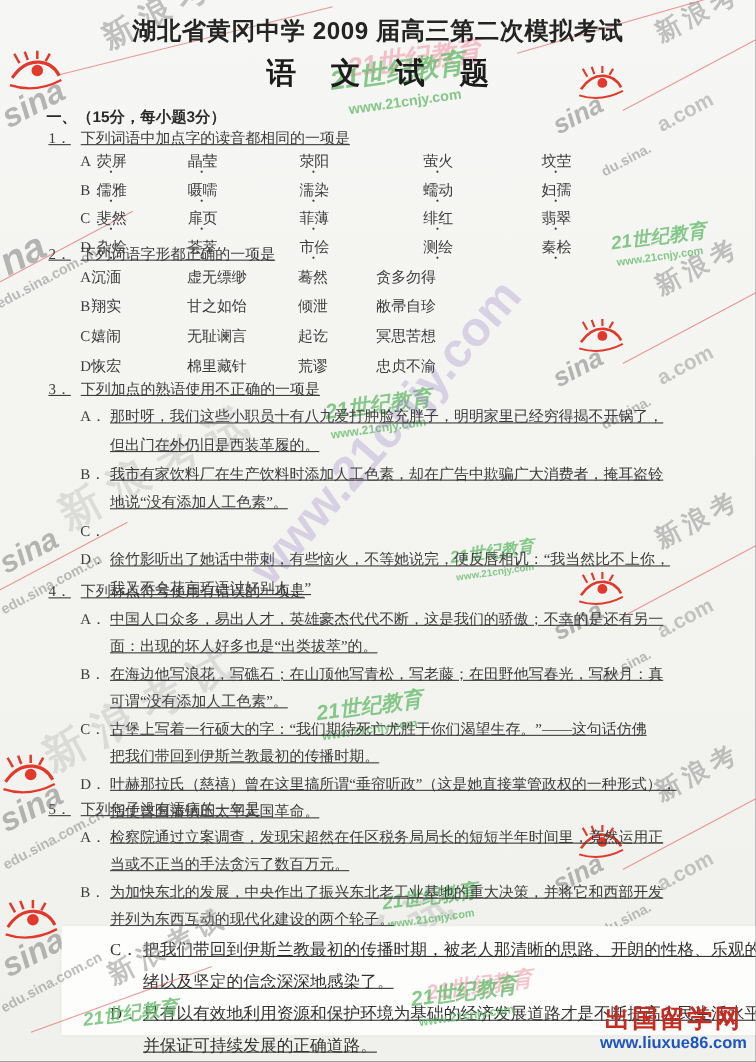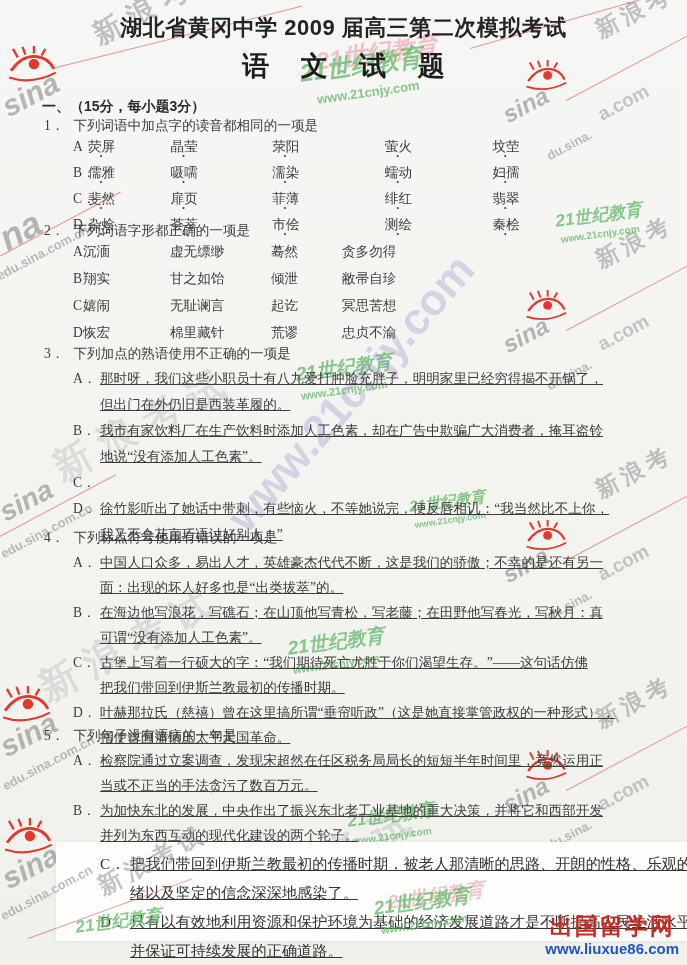--- a/index.html
+++ b/index.html
@@ -7,21 +7,21 @@
         background:linear-gradient(180deg,#f6f6f4 0%,#f3f3f0 55%,#f0f0ed 100%);}
   
   .titles{position:relative;z-index:2;text-align:center;padding-top:13px;}
   .t1{font:bold 22px/30px "Liberation Sans","DejaVu Sans",sans-serif;color:#242424;letter-spacing:.5px;}
   .t2{margin-top:6px;font:bold 27px/34px "Liberation Sans","DejaVu Sans",sans-serif;color:#1c1c1c;
       letter-spacing:12px;text-indent:12px;}
   .sec{position:absolute;left:42px;top:97px;z-index:2;white-space:nowrap;
        font:bold 14px/18px "Liberation Sans","DejaVu Sans",sans-serif;color:#2a2a2a;}
   .q{position:absolute;left:44px;z-index:2;width:530px;color:#3c3c3c;font-size:13.6px;
      font-family:"Liberation Serif","DejaVu Serif",serif;}
-  .stem{height:22px;line-height:20px;white-space:nowrap;}
+  .stem{height:22px;line-height:20px;white-space:nowrap;text-decoration:underline;}
   .qnum{margin-right:9px;}
   .wrow{position:relative;height:26px;}
   .wrow2{position:relative;height:27px;}
   .cell{position:absolute;top:0;white-space:nowrap;}
   .c0{left:29px}.c1{left:44px}.c2{left:96px}.c3{left:167px}.c4{left:249px}.c5{left:326px}
   .e0{left:29px}.e1{left:39px}.e2{left:126px}.e3{left:227px}.e4{left:298px}
   .dw{position:relative;}
   .dw::after{content:"·";position:absolute;left:40%;bottom:-10px;color:#3c3c3c;font-size:12px;font-weight:bold;}
   .popt{display:flex;}
   .plabel{flex:0 0 27px;margin-left:29px;white-space:nowrap;}

